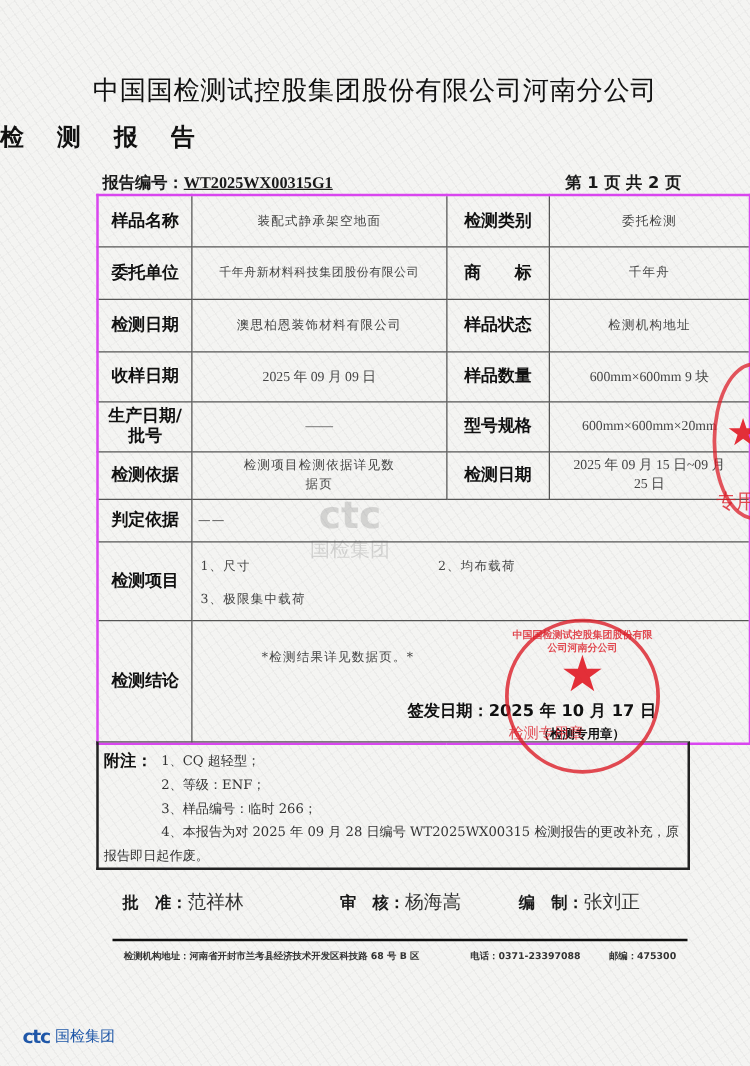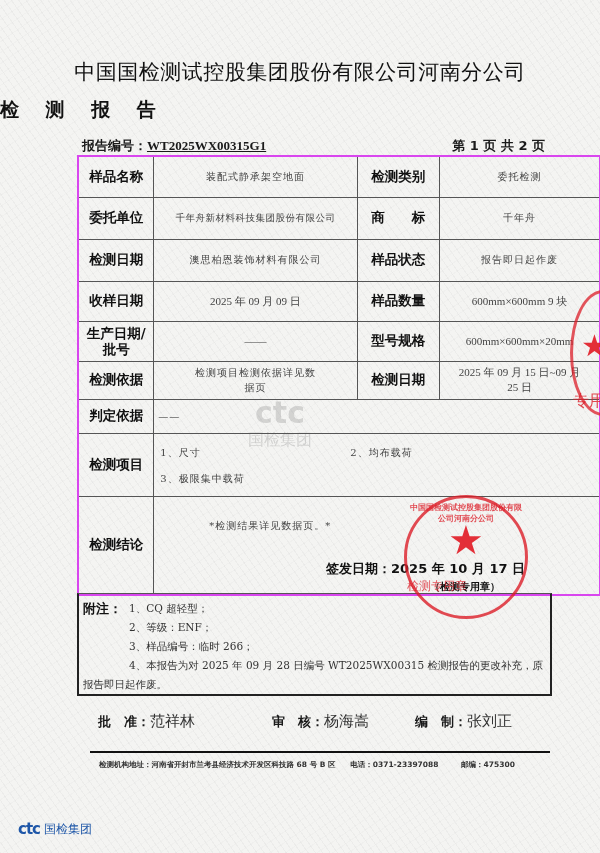--- a/index.html
+++ b/index.html
@@ -72,21 +72,21 @@
   <tr style="height:42px">
     <td class="lbl">委托单位</td>
     <td class="val" style="letter-spacing:0.5px;font-size:9.5px">千年舟新材料科技集团股份有限公司</td>
     <td class="lbl">商　　标</td>
     <td class="val">千年舟</td>
   </tr>
   <tr style="height:42px">
     <td class="lbl">检测日期</td>
     <td class="val">澳思柏恩装饰材料有限公司</td>
     <td class="lbl">样品状态</td>
-    <td class="val">报告即日起作废</td>
+    <td class="val">检测机构地址</td>
   </tr>
   <tr style="height:40px">
     <td class="lbl">收样日期</td>
     <td class="val num">2025 年 09 月 09 日</td>
     <td class="lbl">样品数量</td>
     <td class="val num">600mm×600mm 9 块</td>
   </tr>
   <tr style="height:40px">
     <td class="lbl" style="line-height:16px;padding:0 6px">生产日期/批号</td>
     <td class="val num">——</td>
@@ -151,20 +151,20 @@
 <div class="sig-row" style="left:272px">
   <span>审　核：</span><span class="sign">杨海嵩</span>
 </div>
 <div class="sig-row" style="left:415px">
   <span>编　制：</span><span class="sign">张刘正</span>
 </div>
 
 <div class="rule"></div>
 <div class="footer-addr">
   <span>检测机构地址：河南省开封市兰考县经济技术开发区科技路 68 号 B 区</span>
-  <span style="margin-left:12px">电话：0371-23397088</span>
+  <span style="margin-left:38px">电话：0371-23397088</span>
   <span style="margin-left:20px">邮编：475300</span>
 </div>
 
 <div class="logo">
   <span class="ctc">ctc</span>
   <span class="cn">国检集团</span>
 </div>
 
 </body></html>

